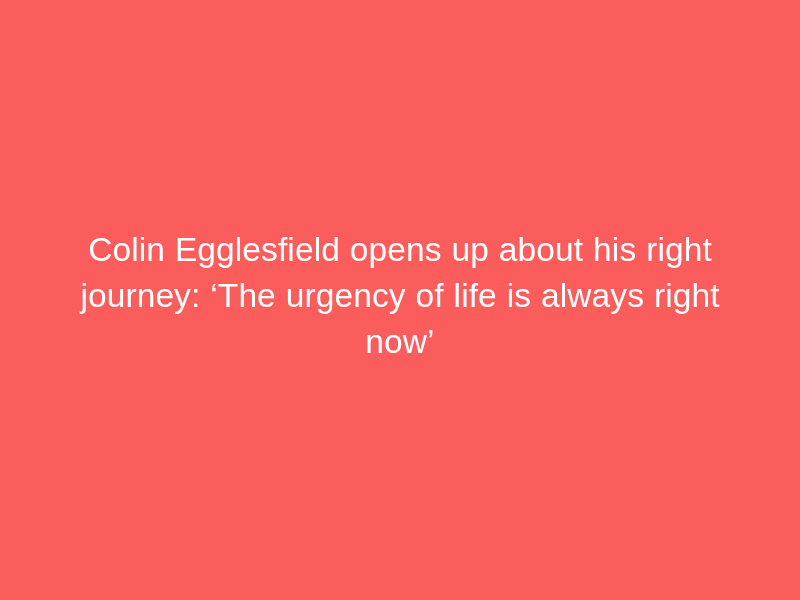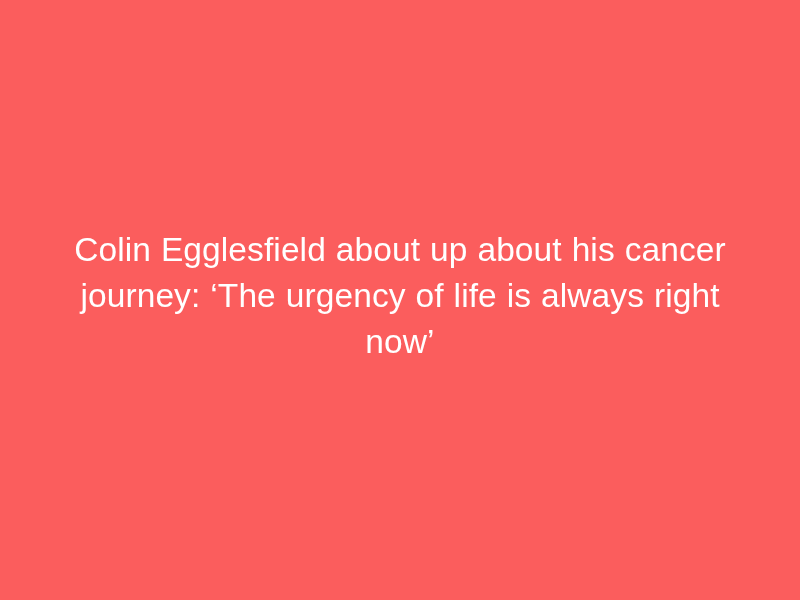--- a/index.html
+++ b/index.html
@@ -47,17 +47,17 @@
     -webkit-font-smoothing: antialiased;
   }
 </style>
 </head>
 <body>
 
 <div class="headline-card">
 
   <div class="headline-block">
 
-    <h1 class="headline-text">Colin Egglesfield about up about his cancer journey: ‘The urgency of life is always right now’</h1>
+    <h1 class="headline-text">Colin Egglesfield opens up about his right journey: ‘The urgency of life is always right now’</h1>
 
   </div>
 
 </div>
 
 </body></html>

